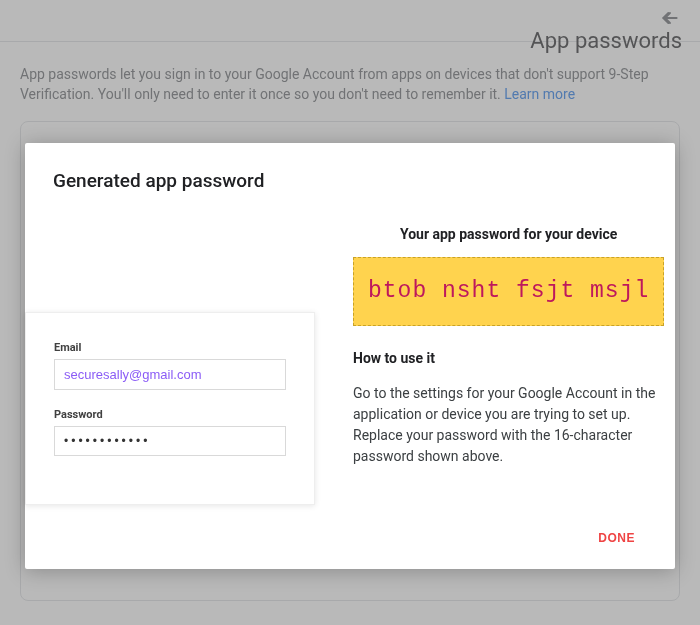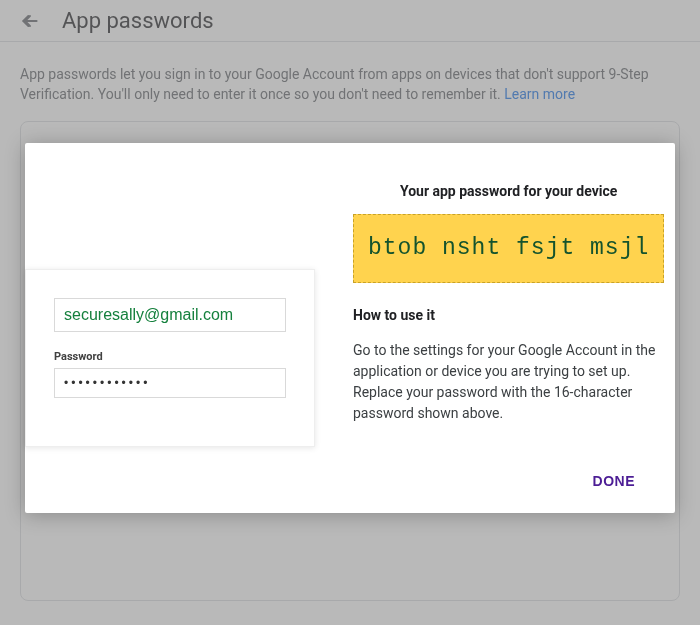--- a/index.html
+++ b/index.html
@@ -7,24 +7,25 @@
       font-family: 'Google Sans', Roboto, Arial, sans-serif;
       background: #fff;
       color: #202124;
       width: 700px;
       height: 625px;
       overflow: hidden;
       position: relative;
     }
     .page-header {
       display: flex;
-      align-items: center;
+      align-items: flex-end;
       padding: 8px 18px;
       border-bottom: 1px solid #dadce0;
       height: 42px;
+      flex-direction: column;
     }
     .back-arrow {
       width: 24px;
       height: 24px;
       cursor: pointer;
       display: flex;
       align-items: center;
       justify-content: center;
       color: #5f6368;
     }
@@ -91,22 +92,22 @@
     .field-label {
       font-size: 11px;
       font-weight: 700;
       color: #414141;
       margin-bottom: 5px;
     }
     .field-input {
       width: 100%;
       border: 1px solid #d9d9d9;
       padding: 7px 9px;
-      font-size: 16px;
-      color: #15803d;
+      font-size: 13px;
+      color: #8b5cf6;
       background: #fff;
       margin-bottom: 18px;
       font-family: Arial, sans-serif;
     }
     .field-input.pw {
       letter-spacing: 3px;
       font-size: 12px;
       color: #333;
     }
     .right-col {
@@ -122,44 +123,44 @@
       margin-bottom: 12px;
       text-align: center;
     }
     .pw-box {
       background: #ffd34e;
       border: 1px dashed #c9a227;
       padding: 16px 14px;
       font-family: 'Courier New', monospace;
       font-size: 23px;
       letter-spacing: 1px;
-      color: #14532d;
+      color: #be185d;
       margin-bottom: 22px;
       white-space: nowrap;
     }
     .howto-head {
       font-weight: 700;
       color: #202124;
       margin-bottom: 14px;
     }
     .howto-text {
       font-size: 14px;
       color: #3c4043;
     }
     .dialog-actions {
       display: flex;
       justify-content: flex-end;
       margin-top: 18px;
     }
     .done-btn {
       background: none;
       border: none;
-      color: #4c1d95;
+      color: #ef4444;
       font-weight: 600;
-      font-size: 14px;
+      font-size: 12px;
       letter-spacing: 0.5px;
       padding: 8px 12px;
       cursor: pointer;
     }
   </style>
 </head>
 <body>
 
 <div class="page-header">
   <div class="back-arrow">
@@ -174,25 +175,27 @@
 
 <div class="intro">
   <span>App passwords let you sign in to your Google Account from apps on devices that don't support 9-Step Verification. You'll only need to enter it once so you don't need to remember it. </span><a href="#">Learn more</a>
 </div>
 
 <div class="card-outline"></div>
 
 <div class="overlay"></div>
 
 <div class="dialog">
+  <div class="dialog-title">Generated app password</div>
 
   <div class="dialog-body">
 
     <div class="left-col">
       <div class="login-card">
+        <div class="field-label">Email</div>
         <input class="field-input" type="text" readonly="" value="securesally@gmail.com" style="">
         <div class="field-label">Password</div>
         <input class="field-input pw" type="text" readonly="" value="••••••••••••" style="">
       </div>
     </div>
 
     <div class="right-col">
       <div class="subhead">Your app password for your device</div>
       <div class="pw-box">btob nsht fsjt msjl</div>
       <div class="howto-head">How to use it</div>

